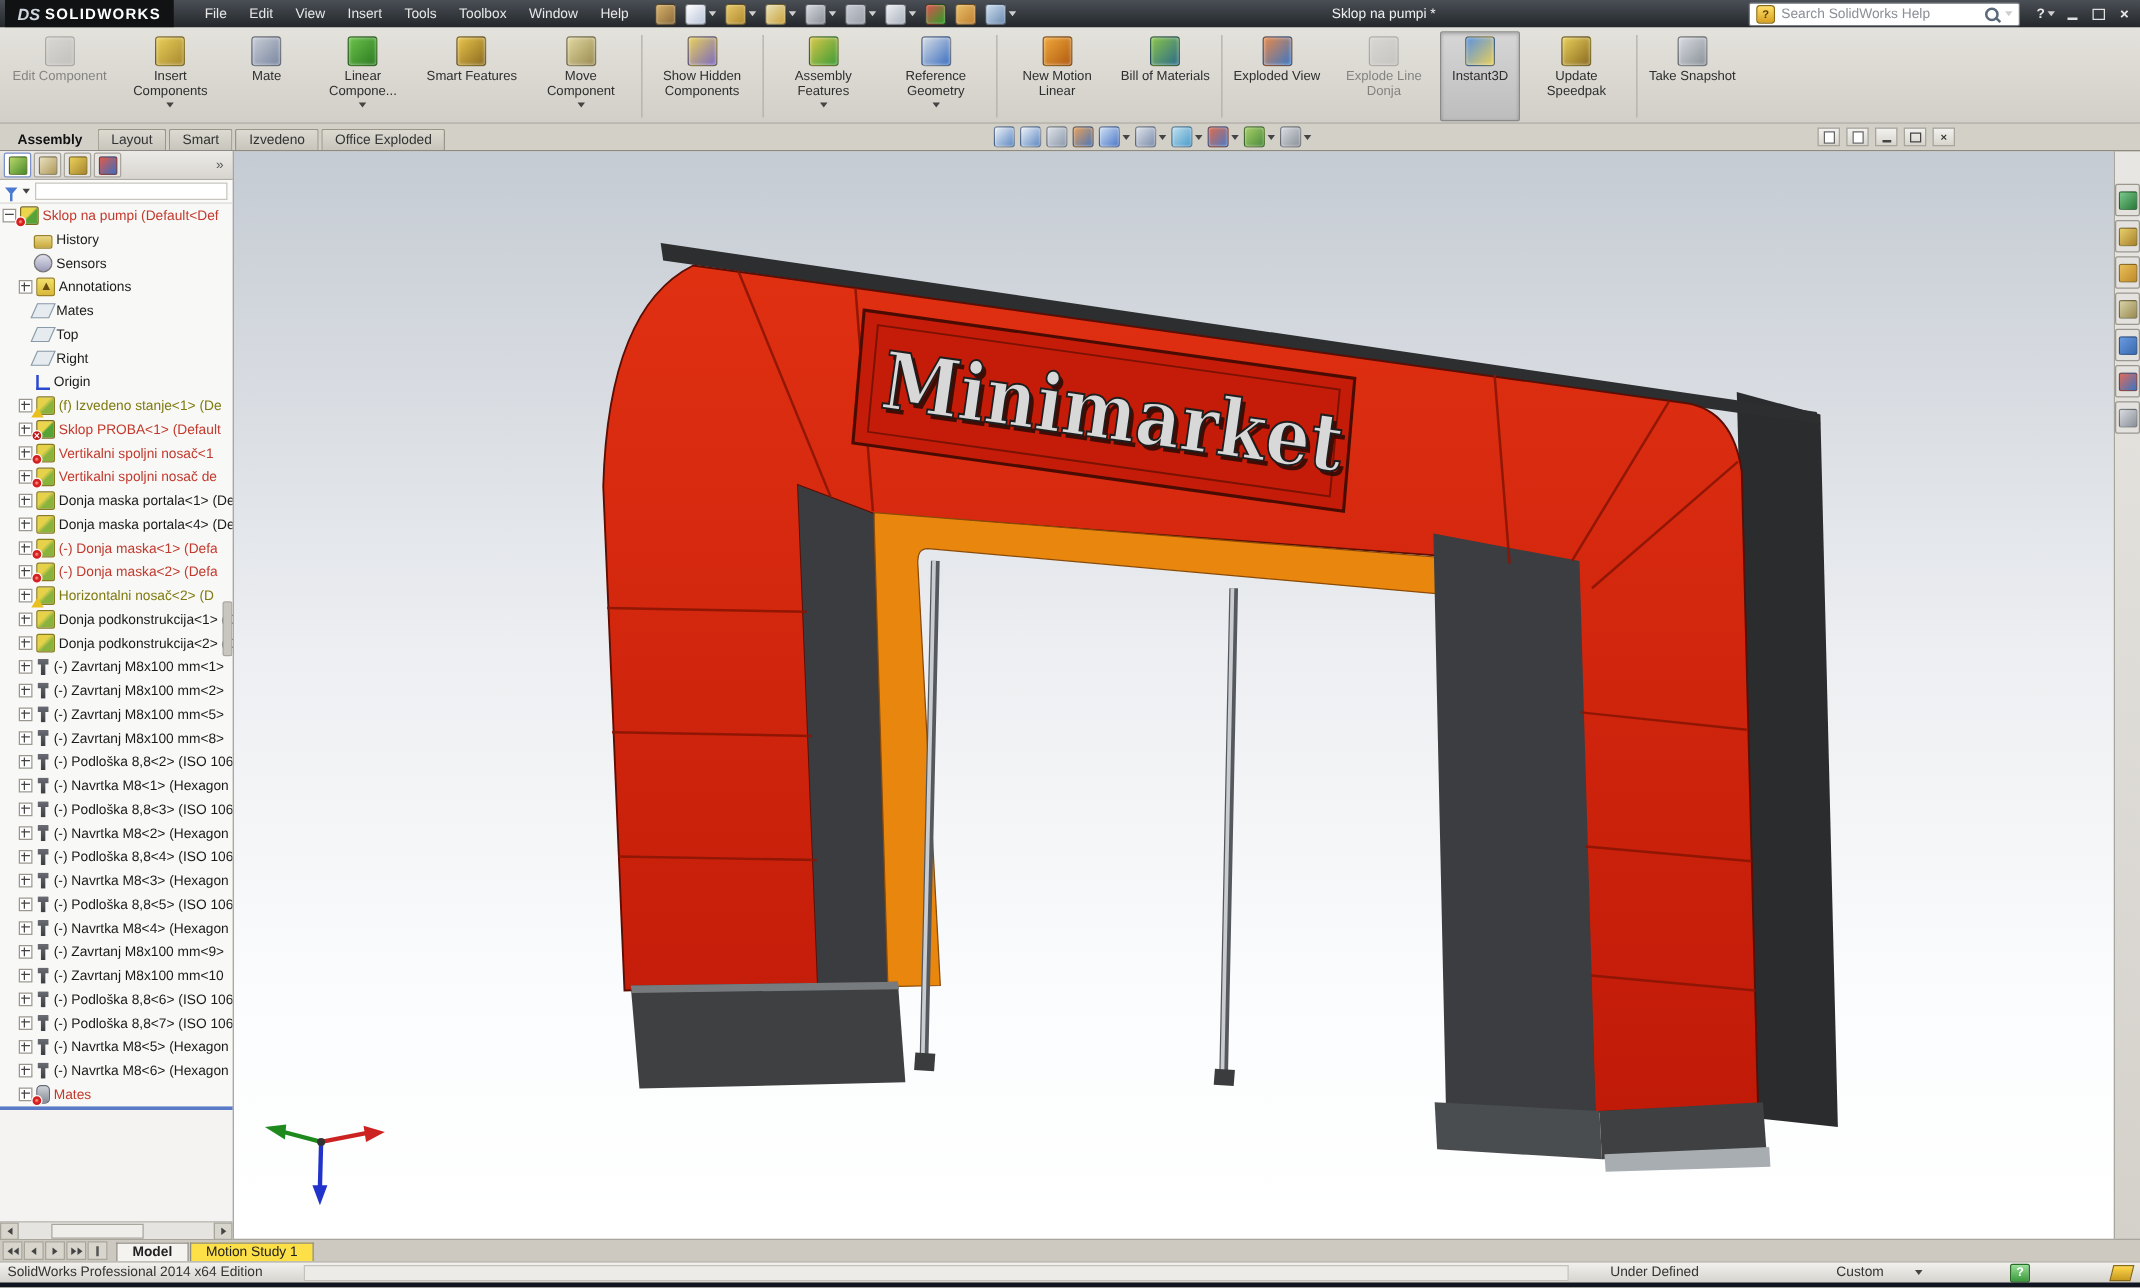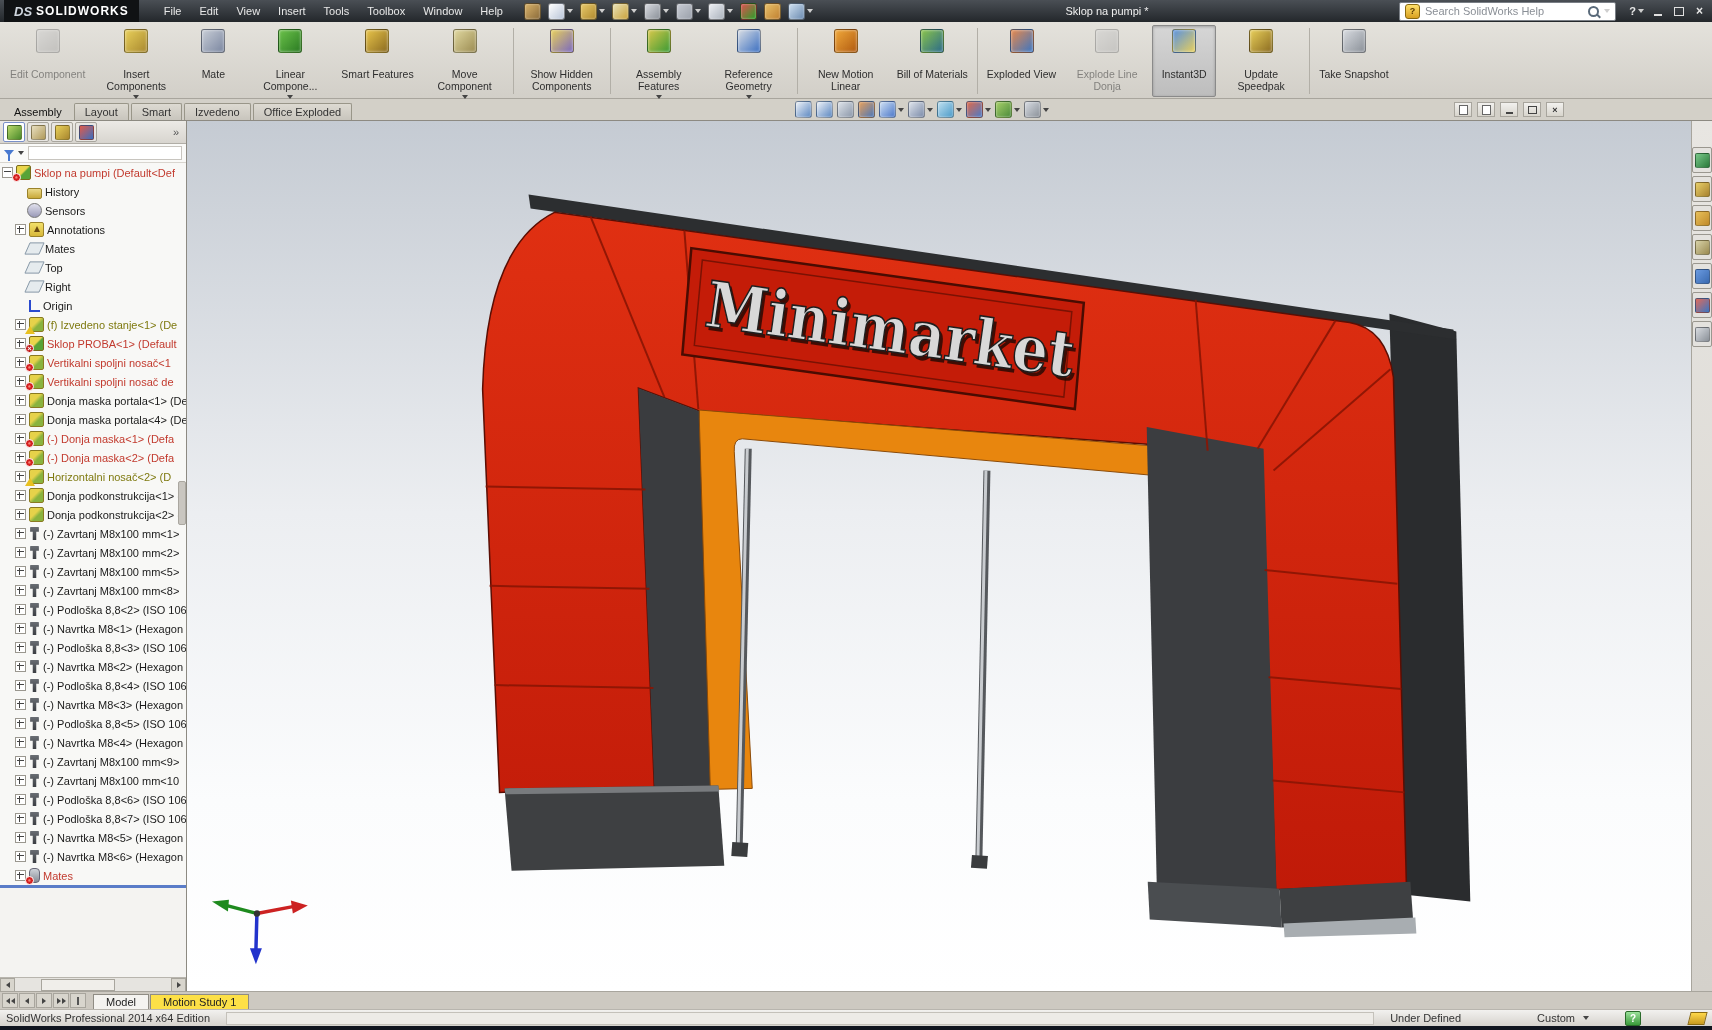--- a/index.html
+++ b/index.html
@@ -36,32 +36,32 @@
   .wb-restore i{display:block;width:8px;height:7px;border:1px solid #e0e0e0}
   .wb-close{font-size:12px;font-weight:bold}
   .wb-help{font-weight:bold;font-size:11px}
 
   
   .ribbon{height:74px;background:linear-gradient(#e4e2dc,#d2cfc8);border-bottom:1px solid #a8a59d;
           display:flex;align-items:stretch;padding:2px 4px 0 4px;flex:none}
   .rbtn{display:flex;flex-direction:column;align-items:center;justify-content:flex-start;
         padding:3px 5px 1px 5px;margin:1px 0;min-width:52px;max-width:78px;border:1px solid transparent;border-radius:2px}
   .rbtn .ric{width:22px;height:22px;border-radius:3px;border:1px solid rgba(0,0,0,.35);box-shadow:inset 0 0 3px rgba(255,255,255,.65);flex:none}
-  .rbtn .rlabel{margin-top:16px;text-align:center;font-size:10.5px;line-height:1.12;color:#2e2e2e;word-wrap:break-word}
+  .rbtn .rlabel{margin-top:3px;text-align:center;font-size:10.5px;line-height:1.12;color:#2e2e2e;word-wrap:break-word}
   .rbtn .caret{margin-top:2px}
   .rbtn.disabled{opacity:.5;filter:grayscale(.9)}
   .rbtn.active{border:1px solid #8a8a8a;background:linear-gradient(#d6d6d6,#bdbdbd);box-shadow:inset 0 1px 3px rgba(0,0,0,.25)}
   .rsep{width:1px;background:#b2afa7;margin:4px 3px;flex:none}
 
   
   .tabrow{height:21px;background:#d3d0c8;border-bottom:1px solid #8d8a82;position:relative;display:flex;align-items:flex-end;flex:none}
   .vtabs{display:flex;align-items:flex-end;padding-left:4px;gap:2px}
   .vtab{padding:2px 10px;border:1px solid #999689;border-bottom:none;background:linear-gradient(#dddad2,#c8c5bd);
         font-size:11px;color:#333;border-radius:2px 2px 0 0}
-  .vtab.active{border:none;background:transparent;font-weight:normal;color:#111}
+  .vtab.active{border:none;background:transparent;font-weight:bold;color:#111}
   .headsup{position:absolute;left:795px;top:2px;display:flex;align-items:center;gap:4px}
   .hic{width:15px;height:15px;border-radius:3px;border:1px solid rgba(0,0,0,.3);box-shadow:inset 0 0 2px rgba(255,255,255,.7)}
   .hitem{display:flex;align-items:center;gap:2px}
   .doc-controls{position:absolute;right:148px;top:3px;display:flex;gap:5px;align-items:center}
   .dc{width:16px;height:13px;border:1px solid #a8a59d;background:linear-gradient(#f2f1ee,#d8d5cd);
       display:flex;align-items:center;justify-content:center;font-size:9px;color:#333}
   .dc i.pg{display:block;width:7px;height:8px;border:1px solid #666;background:#fff}
   .dc i.bar{display:block;width:7px;height:2px;background:#444;margin-top:6px}
   .dc i.box{display:block;width:7px;height:6px;border:1px solid #444}
   .dc.close{font-weight:bold}
@@ -122,23 +122,23 @@
   .taskpane{width:20px;flex:none;background:linear-gradient(#e8e6e2,#d4d1cb);border-left:1px solid #a8a59d;
             display:flex;flex-direction:column;align-items:center;padding-top:26px;gap:3px}
   .tp{width:18px;height:24px;border:1px solid #9a978f;border-radius:2px;background:#e4e2de;display:flex;align-items:center;justify-content:center}
   .tp .pic{width:13px;height:13px;border-radius:2px;border:1px solid rgba(0,0,0,.3)}
 
   
   .bottomtabs{height:17px;background:#cdc9c1;border-top:1px solid #a8a59d;display:flex;align-items:flex-end;gap:1px;padding-left:2px;flex:none}
   .nav{display:flex;gap:1px;margin-right:6px;margin-bottom:1px}
   .nb{width:14px;height:13px;background:#d8d5cd;border:1px solid #a8a59d;display:flex;align-items:center;justify-content:center;gap:1px}
   .btab{padding:1px 12px;border:1px solid #8f8c84;border-bottom:none;background:#fde047;font-size:11px}
-  .btab.active{background:#f4f3f0;font-weight:normal}
+  .btab.active{background:#f4f3f0;font-weight:bold}
   .statusbar{height:16px;background:linear-gradient(#f2f1ef,#d6d3cd);border-top:1px solid #b8b5ae;
-             display:flex;align-items:center;padding:0 6px;gap:8px;font-size:11px;color:#333;flex:none}
+             display:flex;align-items:center;padding:0 6px;gap:25px;font-size:11px;color:#333;flex:none}
   .status-msg{flex:1;height:11px;border:1px solid #c4c1ba;background:#edebe7;margin:0 8px}
   .shelp{width:14px;height:13px;background:linear-gradient(#9ae09a,#3a9a3a);border:1px solid #2a6a2a;border-radius:2px;
          color:#fff;font-weight:bold;font-size:10px;display:flex;align-items:center;justify-content:center}
   .stag{width:15px;height:11px;background:linear-gradient(#ffd84a,#c89a20);border:1px solid #8a6a10;transform:skewX(-14deg);margin-left:40px}
   .bottomedge{height:4px;background:#10151f;flex:none}
 </style>
 </head>
 <body>
 
 <div class="app">

